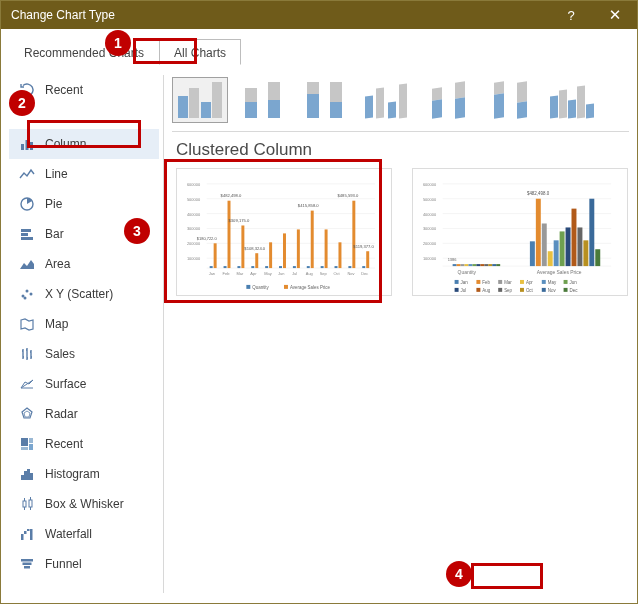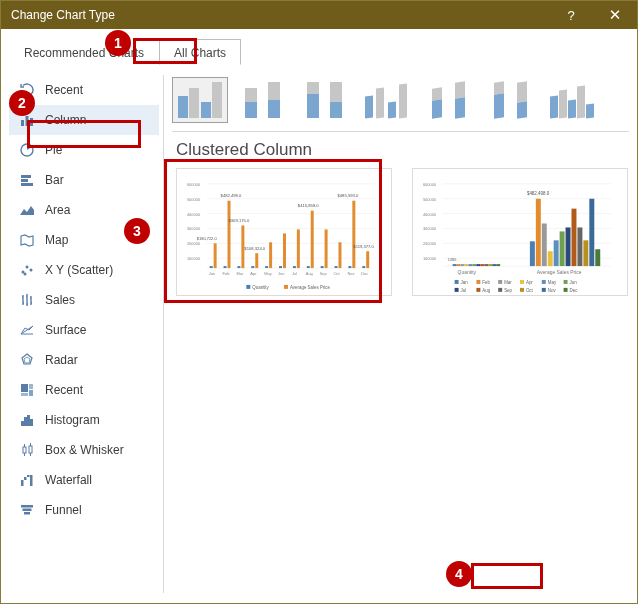--- a/index.html
+++ b/index.html
@@ -13,21 +13,21 @@
 
   .tabs { display: flex; align-items: flex-end; padding: 10px 8px 0 8px; position: relative; }
   .tab { padding: 6px 14px 4px 14px; font-size: 12px; color: #444; border: 1px solid transparent; background: transparent; position: relative; }
   .tab.inactive { }
   .tab.active { border: 1px solid #bdbdbd; border-bottom: 1px solid #fff; background: #fff; }
   .tab-line { position: absolute; left: 0; right: 0; bottom: 0; height: 1px; background: #bdbdbd; z-index: -1; }
 
   .body { flex: 1; display: flex; border: 0; padding: 8px 8px 8px 8px; }
   .sidebar { width: 150px; display: flex; flex-direction: column; padding-top: 2px; }
   .sb-item { display: flex; align-items: center; height: 30px; padding-left: 10px; font-size: 12px; color: #3a3a3a; gap: 10px; }
-  .sb-item.selected { background: #e6eef7; }
+  .sb-item.selected { background: #e6eef7; margin-top: 24px; }
   .sb-icon { width: 16px; height: 16px; display: flex; align-items: center; justify-content: center; color: #5a7da8; }
   .sb-icon svg { width: 16px; height: 16px; }
   .vdiv { width: 1px; background: #d8d8d8; margin: 2px 8px 2px 4px; }
 
   .main { flex: 1; display: flex; flex-direction: column; }
   .subtype-row { display: flex; gap: 6px; padding: 4px 0 8px 0; align-items: center; }
   .subtype { width: 56px; height: 46px; border: 1px solid transparent; display: flex; align-items: flex-end; justify-content: space-around; padding: 4px; }
   .subtype.selected { background: #f0f0f0; border: 1px solid #a0a0a0; }
   .subbar { width: 10px; background: #7ba6cf; }
   .subbar.g { background: #c6c6c6; }
@@ -91,20 +91,28 @@
               <rect x="2" y="8" width="3" height="6" fill="#5a7da8"></rect>
               <rect x="6.5" y="4" width="3" height="10" fill="#5a7da8"></rect>
               <rect x="11" y="6" width="3" height="8" fill="#5a7da8"></rect>
             </svg>
           </span>
         <span>Column</span>
       </div>
       <div class="sb-item">
         <span class="sb-icon">
             <svg viewBox="0 0 16 16">
+              <path fill="none" stroke="#5a7da8" stroke-width="1.4" d="M1 12l4-5 3 3 4-6 3 4"></path>
+            </svg>
+          </span>
+        <span>Line</span>
+      </div>
+      <div class="sb-item">
+        <span class="sb-icon">
+            <svg viewBox="0 0 16 16">
               <circle cx="8" cy="8" r="6" fill="none" stroke="#5a7da8" stroke-width="1.4"></circle>
               <path d="M8 8V2a6 6 0 0 1 5 3z" fill="#5a7da8"></path>
             </svg>
           </span>
         <span>Pie</span>
       </div>
       <div class="sb-item">
         <span class="sb-icon">
             <svg viewBox="0 0 16 16">
               <rect x="2" y="3" width="10" height="3" fill="#5a7da8"></rect>
@@ -114,39 +122,39 @@
           </span>
         <span>Bar</span>
       </div>
       <div class="sb-item">
         <span class="sb-icon">
             <svg viewBox="0 0 16 16">
               <path d="M1 13l4-6 3 3 4-6 3 4v5H1z" fill="#5a7da8"></path>
             </svg>
           </span>
         <span>Area</span>
-      </div>
-      <div class="sb-item">
-        <span class="sb-icon">
-            <svg viewBox="0 0 16 16">
-              <path fill="none" stroke="#5a7da8" stroke-width="1.2" d="M2 4l4-1 4 2 4-1v9l-4 1-4-2-4 1z"></path>
-            </svg>
-          </span>
-        <span>Map</span>
       </div>
       <div class="sb-item">
         <span class="sb-icon">
             <svg viewBox="0 0 16 16">
               <circle cx="4" cy="10" r="1.5" fill="#5a7da8"></circle>
               <circle cx="8" cy="5" r="1.5" fill="#5a7da8"></circle>
               <circle cx="12" cy="8" r="1.5" fill="#5a7da8"></circle>
               <circle cx="6" cy="12" r="1.5" fill="#5a7da8"></circle>
             </svg>
           </span>
         <span>X Y (Scatter)</span>
+      </div>
+      <div class="sb-item">
+        <span class="sb-icon">
+            <svg viewBox="0 0 16 16">
+              <path fill="none" stroke="#5a7da8" stroke-width="1.2" d="M2 4l4-1 4 2 4-1v9l-4 1-4-2-4 1z"></path>
+            </svg>
+          </span>
+        <span>Map</span>
       </div>
       <div class="sb-item">
         <span class="sb-icon">
             <svg viewBox="0 0 16 16">
               <path stroke="#5a7da8" stroke-width="1.4" d="M4 3v10M4 5h-1M4 11h1M8 2v12M8 4h-1M8 12h1M12 4v9M12 6h-1M12 11h1"></path>
             </svg>
           </span>
         <span>Sales</span>
       </div>
       <div class="sb-item">

